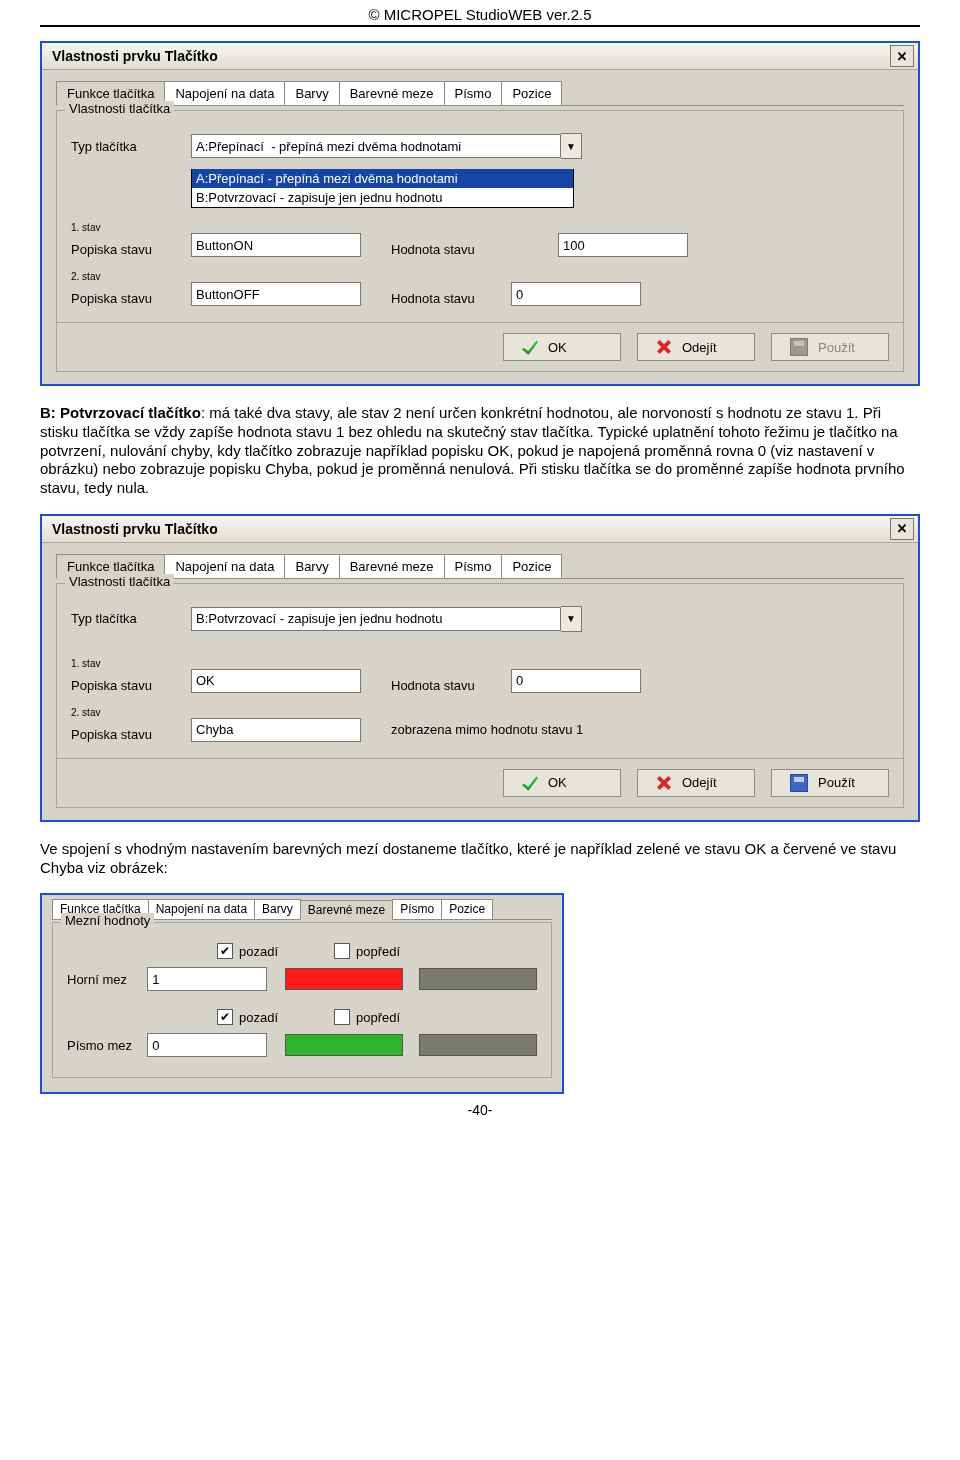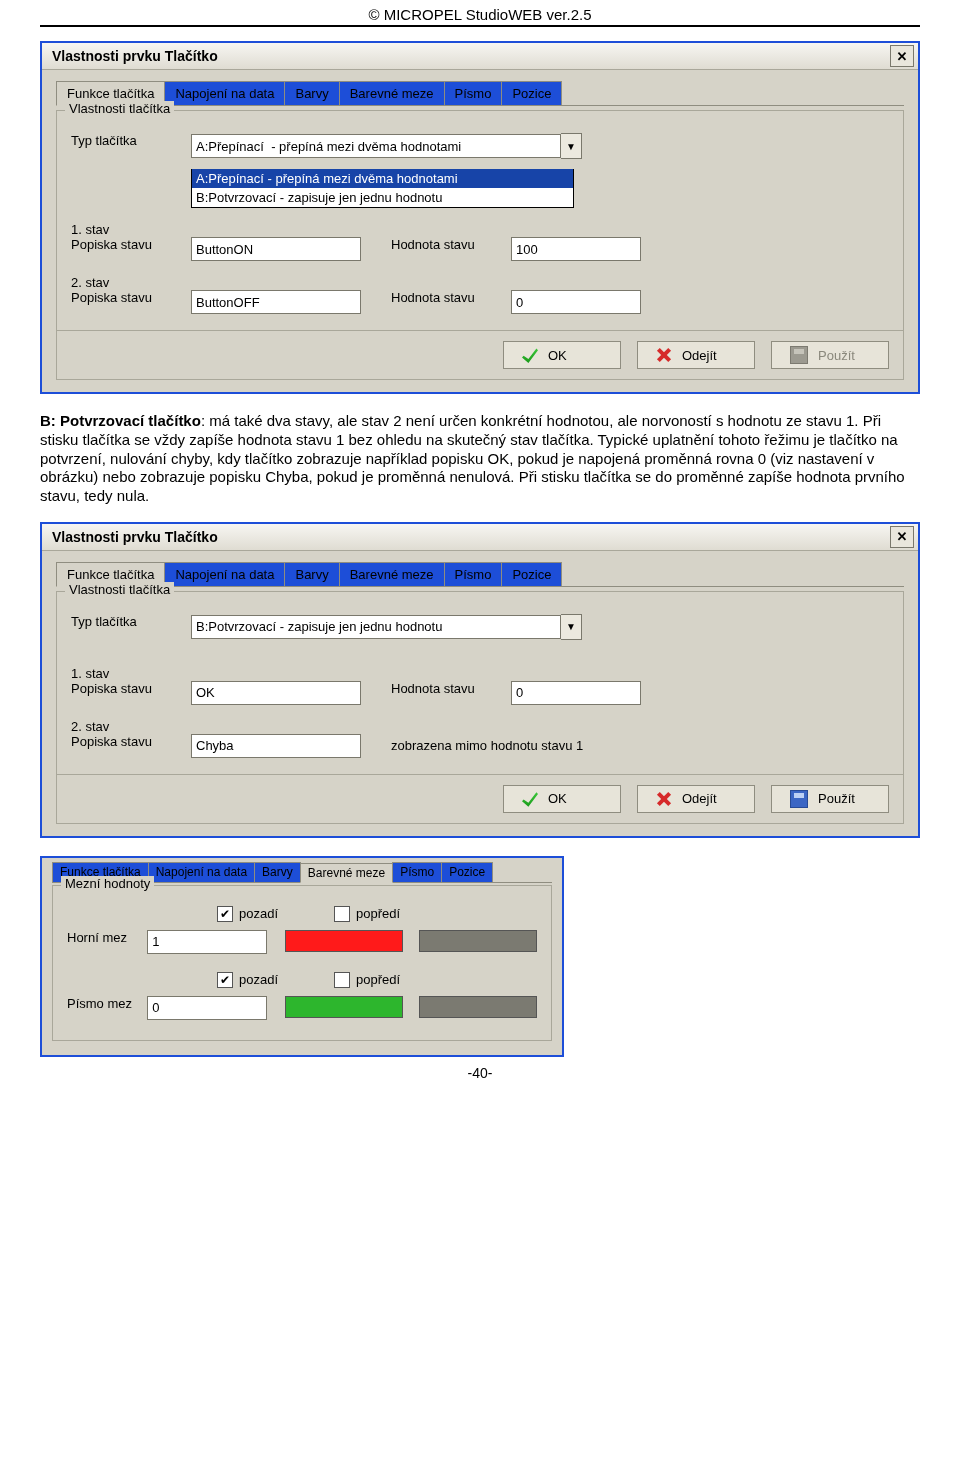--- a/index.html
+++ b/index.html
@@ -5,38 +5,38 @@
   html,body{margin:0;padding:0;background:#fff;font-family:Arial,Helvetica,sans-serif;font-size:13px;color:#000}
   .page{width:960px;margin:0 auto;padding:0 0 30px 0}
   .header{text-align:center;font-size:15px;margin:6px 0 2px}
   .hr{border-top:2px solid #000;margin:0 40px 14px 40px}
   .dialog{background:#d6d3c8;border:2px solid #1d4ed8;margin:0 40px 18px 40px;position:relative}
   .titlebar{height:26px;background:linear-gradient(#f7f6f2,#dfdcd2);border-bottom:1px solid #a9a79a;display:flex;align-items:center;justify-content:space-between;padding:0 4px 0 10px}
   .titlebar .title{font-weight:bold;font-size:14px;color:#000}
   .closebox{width:22px;height:20px;border:1px solid #7a786c;background:#e9e6dc;display:flex;align-items:center;justify-content:center;font-weight:bold;font-family:"Arial Black",sans-serif}
   .dlg-body{padding:10px 14px 12px 14px}
   .tabs{display:flex;align-items:flex-end;border-bottom:1px solid #8f8d80;margin-bottom:4px}
-  .tab{padding:4px 10px;border:1px solid #8f8d80;border-bottom:none;background:#1d4ed8;font-size:13px;margin-right:-1px;cursor:pointer}
+  .tab{padding:4px 10px;border:1px solid #8f8d80;border-bottom:none;background:#ffffff;font-size:13px;margin-right:-1px;cursor:pointer}
   .tab.active{background:#d6d3c8;border-bottom:1px solid #d6d3c8;position:relative;top:1px}
   .group{border:1px solid #a9a79a;padding:12px 14px 16px 14px;margin-top:2px;position:relative}
   .group>.legend{position:absolute;top:-10px;left:8px;background:#d6d3c8;padding:0 4px;font-size:13px}
-  .row{display:flex;margin:10px 0}
+  .row{display:flex;align-items:center;margin:10px 0}
   .lbl{width:120px;font-size:13px}
   .input{height:22px;border:1px solid #7a786c;background:#fff;padding:0 4px;font-size:13px;font-family:inherit}
   .combo{display:flex;align-items:center}
   .combo .input{width:360px}
   .combo-btn{width:20px;height:24px;border:1px solid #7a786c;border-left:none;background:#ece9df;display:flex;align-items:center;justify-content:center;font-size:10px;cursor:pointer}
   .dropdown{border:1px solid #000;border-top:none;background:#fff;width:381px;margin-left:120px;font-size:13px}
   .dd-option{padding:2px 4px}
   .dd-option.sel{background:#1744a8;color:#fff}
   .pair{display:flex;gap:30px;align-items:center}
-  .pair .cell{display:flex;align-items:flex-start}
+  .pair .cell{display:flex;align-items:flex-end}
   .pair .cell .lbl{width:120px}
   .pair .cell input{width:160px}
-  .stav-head{font-size:13px;margin-top:14px}
+  .stav-head{font-size:10px;margin-top:14px}
   .btnbar{display:flex;justify-content:flex-end;gap:16px;border:1px solid #a9a79a;border-top:none;padding:10px 14px;margin-top:0}
   .btn{display:flex;align-items:center;gap:10px;border:1px solid #8f8d80;background:#e7e4d9;padding:4px 18px;min-width:80px;cursor:pointer}
   .btn.disabled{color:#8a887c}
   .ic{width:16px;height:16px;display:inline-block}
   .ic-ok{background:linear-gradient(#3ecb3e,#1a9a1a);clip-path:polygon(10% 55%,0 65%,40% 100%,100% 20%,90% 10%,40% 75%)}
   .ic-x{position:relative}
   .ic-x::before,.ic-x::after{content:"";position:absolute;width:16px;height:4px;background:#d62a2a;top:6px;left:0}
   .ic-x::before{transform:rotate(45deg)}
   .ic-x::after{transform:rotate(-45deg)}
   .ic-save{background:#3b66c4;border:1px solid #274a95;position:relative}
@@ -104,21 +104,21 @@
         </div>
 
         <div class="stav-head">1. stav</div>
         <div class="pair">
           <div class="cell">
               <div class="lbl">Popiska stavu</div>
             <input class="input" value="ButtonON" style="">
             </div>
           <div class="cell">
               <div class="lbl">Hodnota stavu</div>
-            <input class="input" style="width: 120px;" value="100">
+            <input class="input" style="width: 120px; margin-left: 47px;" value="100">
             </div>
         </div>
 
         <div class="stav-head">2. stav</div>
         <div class="pair">
           <div class="cell">
               <div class="lbl">Popiska stavu</div>
             <input class="input" value="ButtonOFF" style="">
             </div>
           <div class="cell">
@@ -210,20 +210,21 @@
             <span>Odejít</span>
           </div>
         <div class="btn">
             <span class="ic ic-save"></span>
             <span>Použít</span>
           </div>
       </div>
     </div>
   </div>
 
+  <p class="para">Ve spojení s vhodným nastavením barevných mezí dostaneme tlačítko, které je například zelené ve stavu OK a červené ve stavu Chyba viz obrázek:</p>
 
   <div class="limits-wrap">
     <div class="dialog" style="margin:0;width:520px;">
       <div class="dlg-body" style="padding:4px 10px 14px 10px">
         <div class="small-tabs">
           <div class="tab">Funkce tlačítka</div>
           <div class="tab">Napojení na data</div>
           <div class="tab">Barvy</div>
           <div class="tab active">Barevné meze</div>
           <div class="tab">Písmo</div>

